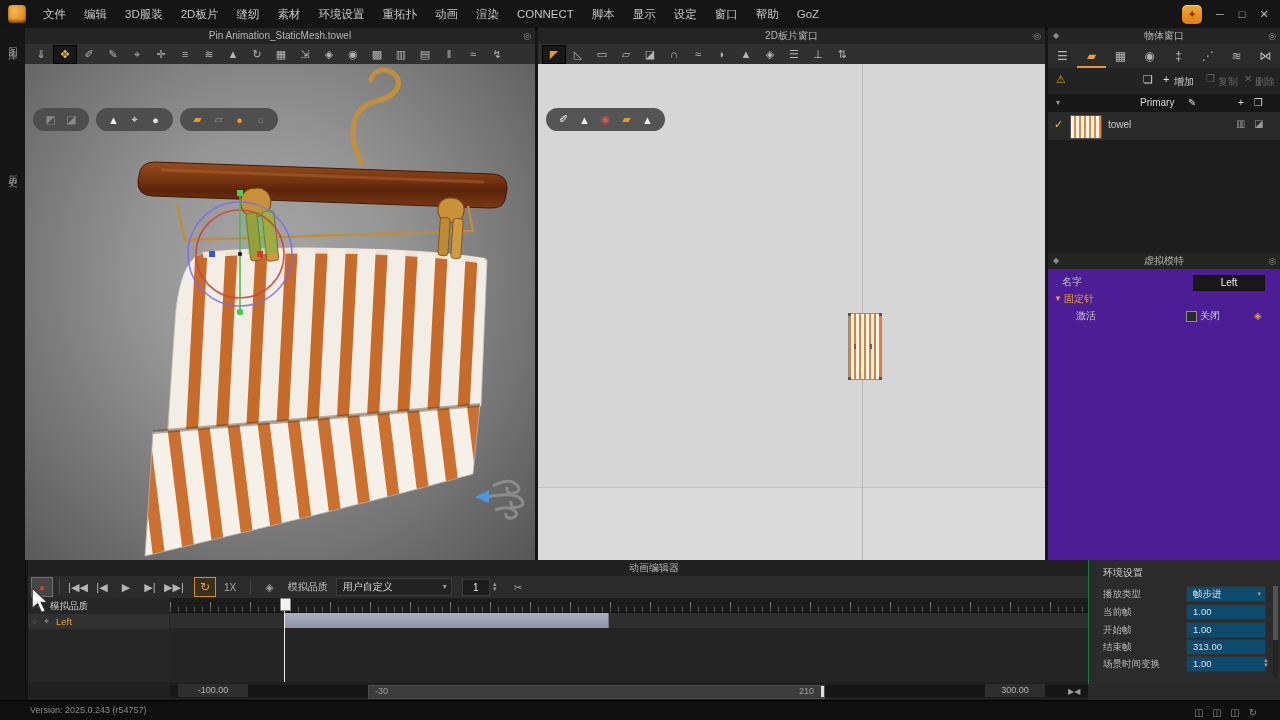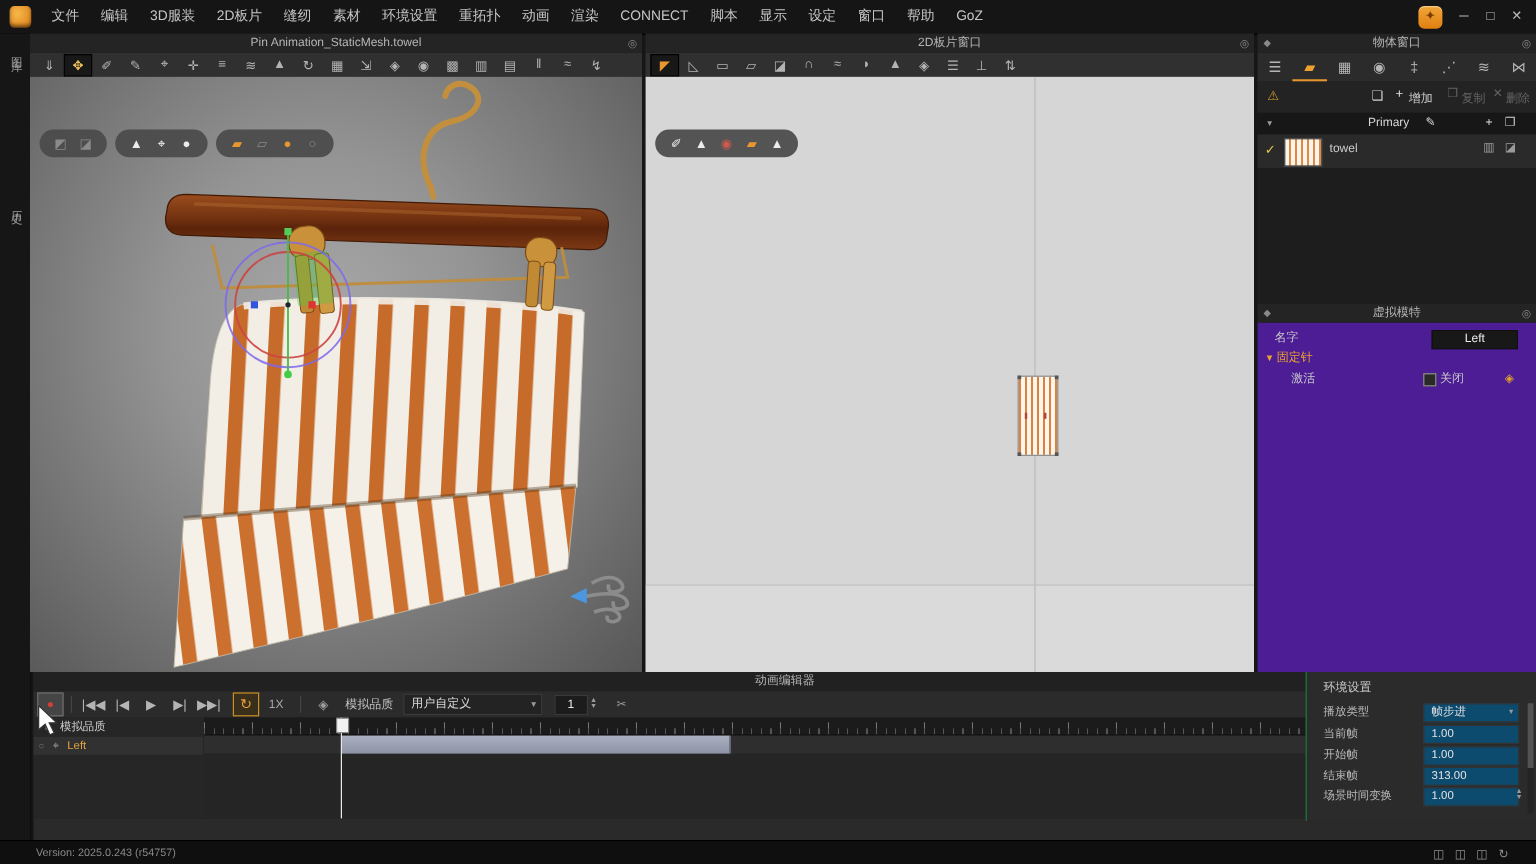--- a/index.html
+++ b/index.html
@@ -412,20 +412,31 @@
     </div>
     <div id="tlarea" class="abs">
       <div id="ruler" class="abs"></div>
       <div id="row2" class="abs">
         <div id="clip" class="abs"></div>
       </div>
     </div>
     <div id="playstem" class="abs"></div>
     <div id="playflag" class="abs"></div>
   </div>
+  <div id="rangebar" class="abs">
+    <div id="rtrack" class="abs"></div>
+    <div class="rlab" style="left:150px;width:70px">-100.00</div>
+    <div id="rthumb" class="abs">
+      <span style="position:absolute;left:6px">-30</span>
+      <span style="position:absolute;right:10px">210</span>
+      <span class="mark"></span>
+    </div>
+    <div class="rlab" style="left:957px;width:60px">300.00</div>
+    <div id="fitbtn" class="abs">▶◀</div>
+  </div>
   <div id="env" class="abs">
     <div id="envtitle" class="abs">环境设置</div>
     <div class="erow" style="top:26px">
       <span class="elab">播放类型</span>
       <span class="ebox">
         <span>帧步进</span>
         <span style="position:absolute;right:4px;color:#999;font-size:7px">▾</span>
       </span>
     </div>
     <div class="erow" style="top:44px">

